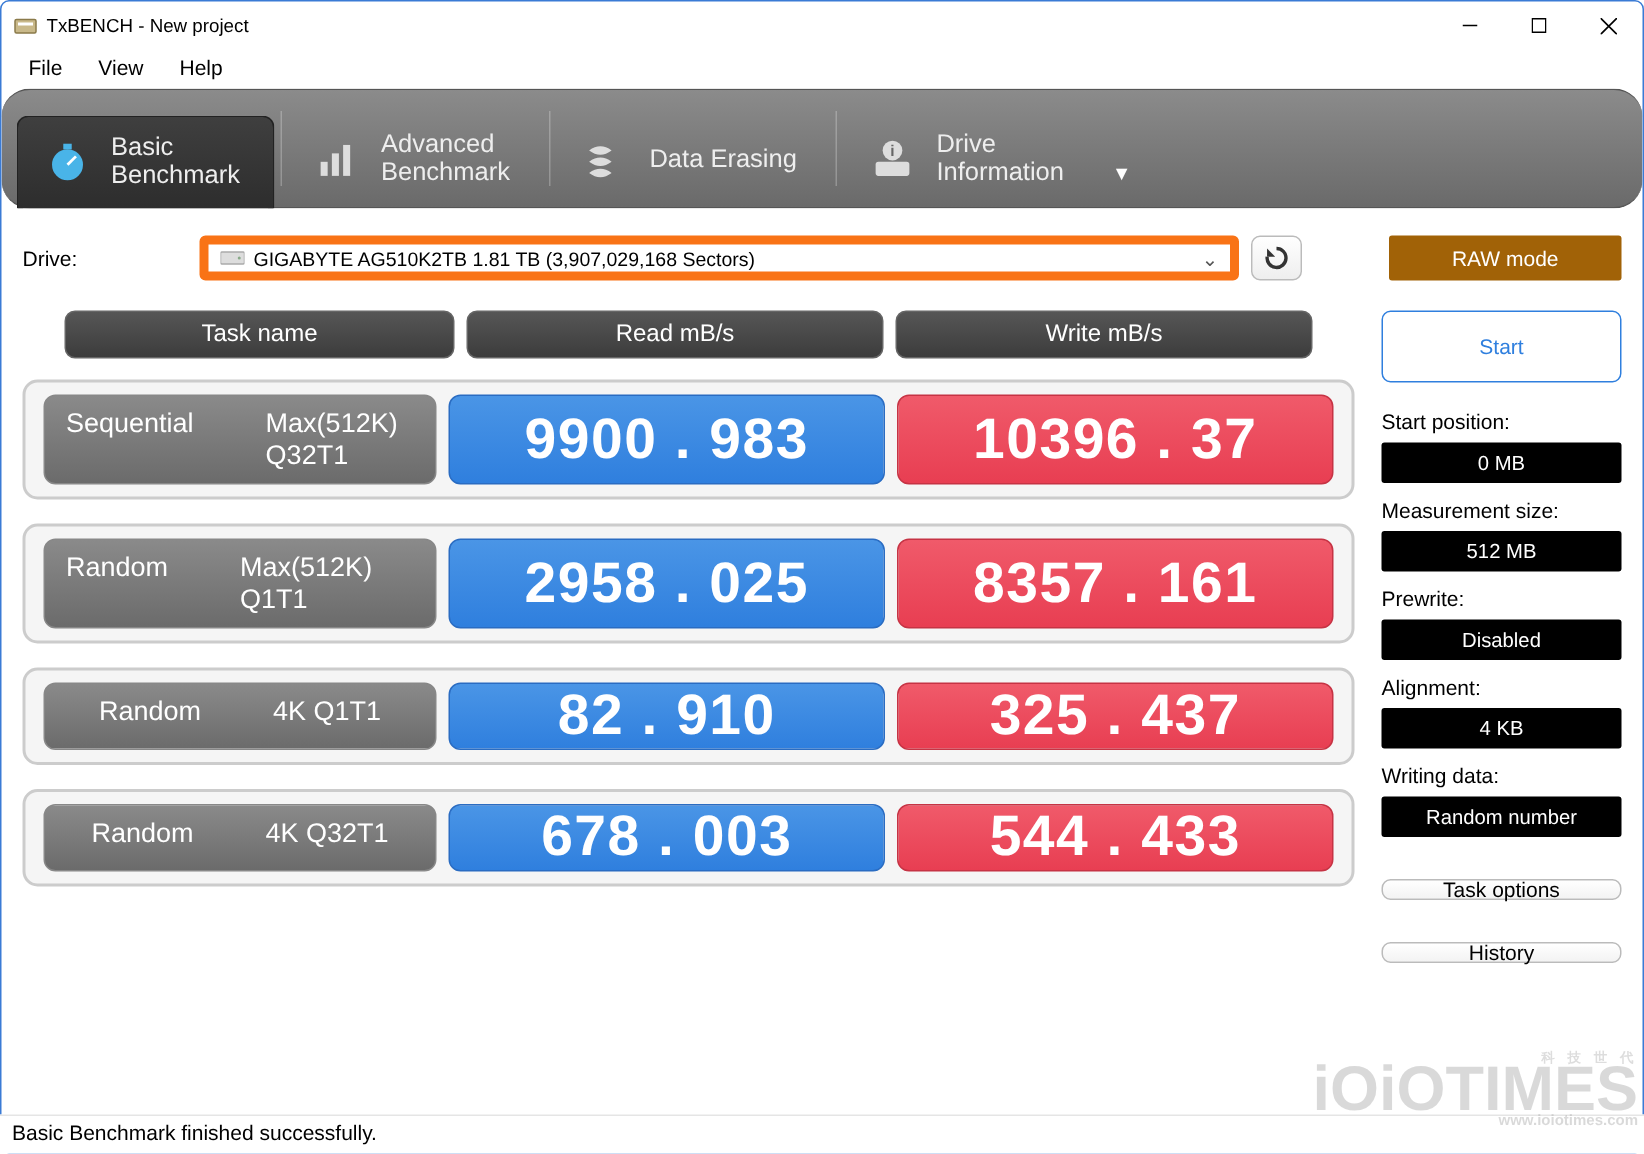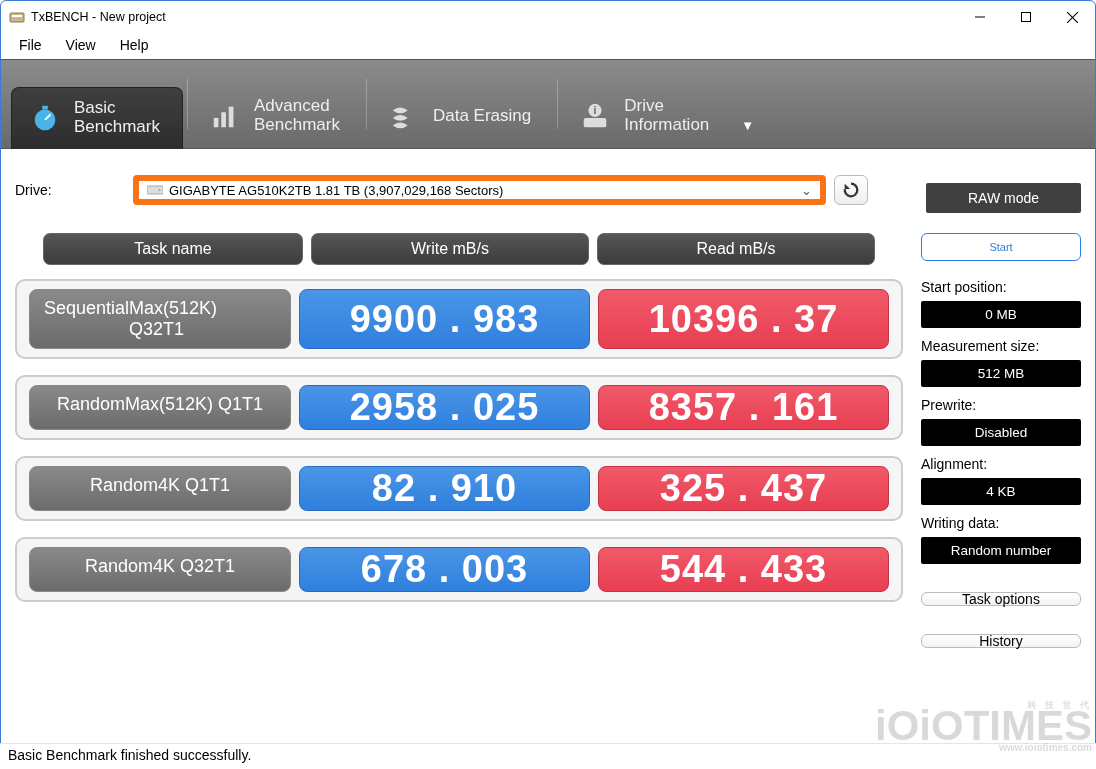--- a/index.html
+++ b/index.html
@@ -10,59 +10,59 @@
     .titlebar .app-icon { width: 16px; height: 16px; margin-right: 6px; }
     .titlebar .title { flex: 1; font-size: 12.5px; }
     .win-controls { display: flex; }
     .win-btn { width: 46px; height: 32px; display: flex; align-items: center; justify-content: center; }
 
     
     .menubar { height: 26px; display: flex; align-items: center; padding: 2px 6px 4px; }
     .menubar .menu-item { padding: 2px 12px; font-size: 14px; }
 
     
-    .ribbon { height: 90px; display: flex; align-items: flex-end; gap: 0; padding: 0 10px 0 10px; position: relative;
-      background: linear-gradient(#8b8b8b, #6a6a6a); border-top: 1px solid #555; border-bottom: 1px solid #555; }
+    .ribbon { height: 80px; display: flex; align-items: flex-end; gap: 0; padding: 0 10px 0 10px; position: relative;
+      background: linear-gradient(#8b8b8b, #6a6a6a); border-top: 1px solid #555; border-bottom: 1px solid #555; border-radius: 19px; }
     .tab { display: flex; align-items: center; gap: 14px; padding: 8px 22px 10px 18px; color: #eee; height: 62px; position: relative; }
     .tab.active { background: linear-gradient(#3f3f3f, #2d2d2d); border-radius: 8px 8px 0 0; border: 1px solid #222; border-bottom: none; margin-bottom: -1px; }
     .tab .tab-icon { width: 30px; height: 30px; }
     .tab .tab-text .line1 { font-size: 17px; line-height: 1.1; }
     .tab .tab-text .line2 { font-size: 17px; line-height: 1.1; }
     .ribbon .more { color: #fff; margin-left: 10px; margin-bottom: 15px; }
     .ribbon-divider { width: 1px; height: 50px; background: rgba(255,255,255,0.25); align-self: center; margin: 0 4px; }
 
     
     .drive-row { padding: 18px 14px 10px 14px; display: flex; align-items: center; gap: 8px; }
     .drive-row .label { font-size: 14px; width: 110px; }
     .drive-select { flex: 1; height: 30px; border: 6px solid #f97316; border-radius: 4px; display: flex; align-items: center; padding: 0 8px; gap: 6px; background: #fff; }
     .drive-select .disk-icon { width: 16px; height: 12px; }
     .drive-select .sel-text { flex: 1; font-size: 13px; }
     .drive-select .chev { color: #555; }
     .reload-btn { width: 34px; height: 30px; border: 1px solid #bbb; border-radius: 6px; display:flex; align-items:center; justify-content:center; background: linear-gradient(#fff,#eee); }
-    .raw-btn { width: 155px; height: 30px; background: #404040; color: #fff; display: flex; align-items: center; justify-content: center; font-size: 14px; border-radius: 2px; margin-left: 50px; margin-top: 16px;}
+    .raw-btn { width: 155px; height: 30px; background: #a16207; color: #fff; display: flex; align-items: center; justify-content: center; font-size: 14px; border-radius: 2px; margin-left: 50px;}
 
     
     .content { display: flex; padding: 10px 14px 0 14px; gap: 18px; }
     .results { flex: 1; }
 
     .header-row { display: flex; gap: 8px; margin-bottom: 14px; padding: 0 28px; }
     .header-cell { flex: 1; background: linear-gradient(#565656,#3c3c3c); color: #fff; text-align: center; padding: 6px 0; border-radius: 7px; font-size: 16px; border: 1px solid #666;}
     .header-cell.name { flex: 0 0 260px; }
 
     .result-row { display: flex; gap: 8px; margin-bottom: 16px; border: 2px solid #ccc; border-radius: 10px; padding: 8px 12px; background: #f5f5f5;}
     .task-cell { flex: 0 0 262px; background: linear-gradient(#8a8a8a,#6b6b6b); border: 1px solid #888; border-radius: 8px; color: #fff; padding: 8px 14px; display:flex; flex-direction:row; justify-content:center;}
     .task-cell .t1 { font-size: 18px; }
-    .task-cell .t2 { font-size: 18px; }
+    .task-cell .t2 { font-size: 18px; margin-left: 48px; }
     .read-cell, .write-cell { flex: 1; border-radius: 8px; display:flex; align-items:center; justify-content:center; font-size: 38px; font-weight: bold; font-family: Arial, sans-serif; color: #fff; letter-spacing: 1px;}
     .read-cell { background: linear-gradient(#4a95e6,#2f7fde); border: 1px solid #2a6cc2;}
     .write-cell { background: linear-gradient(#f05a6a,#e83e52); border: 1px solid #c63344;}
 
     
     .side { width: 160px; display:flex; flex-direction:column; gap: 6px; }
-    .start-btn { height: 28px; border: 1.5px solid #2f7fde; color: #2f7fde; border-radius: 6px; display:flex; align-items:center; justify-content:center; font-size: 11px; background:#fff; margin-bottom: 8px;}
+    .start-btn { height: 48px; border: 1.5px solid #2f7fde; color: #2f7fde; border-radius: 6px; display:flex; align-items:center; justify-content:center; font-size: 14px; background:#fff; margin-bottom: 8px;}
     .side .field-label { font-size: 14px; margin-top: 4px;}
     .side .field-value { height: 27px; background:#000; color:#fff; display:flex; align-items:center; justify-content:center; font-size: 13.5px; border-radius: 2px;}
     .side .btn { height: 14px; border: 1px solid #bbb; border-radius: 6px; background: linear-gradient(#fff,#f3f3f3); display:flex; align-items:center; justify-content:center; font-size: 14px; margin-top: 22px;}
 
     
     .statusbar { position:absolute; bottom:0; left:0; right:0; height: 26px; padding: 3px 8px; border-top: 1px solid #e5e5e5; font-size: 14px; background:#fff;}
 
     
     .watermark { position: absolute; right: 4px; bottom: 18px; opacity: 0.18; font-size: 42px; font-family: Arial; font-weight: bold; color:#333; text-align:right; line-height:0.7;}
     .watermark .small { font-size: 9px; letter-spacing: 3px; display:block; opacity:0.9; margin-bottom:2px;}
@@ -167,22 +167,22 @@
         <path d="M3 3 L3 9 L9 9 Z" fill="#333"></path>
       </svg>
   </div>
   <div class="raw-btn">RAW mode</div>
 </div>
 
 <div class="content">
   <div class="results">
     <div class="header-row">
       <div class="header-cell name">Task name</div>
+      <div class="header-cell">Read mB/s</div>
       <div class="header-cell">Write mB/s</div>
-      <div class="header-cell">Read mB/s</div>
     </div>
 
     <div class="result-row">
       <div class="task-cell">
           <div class="t1">Sequential</div>
           <div class="t2">Max(512K) Q32T1</div>
         </div>
       <div class="read-cell">9900 . 983</div>
       <div class="write-cell">10396 . 37</div>
     </div>

